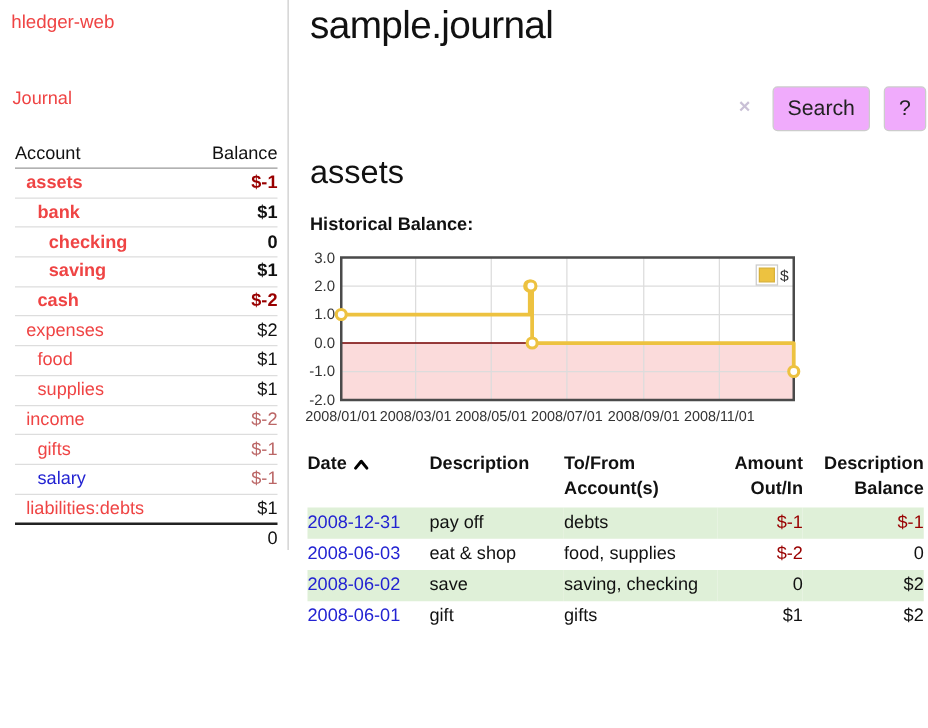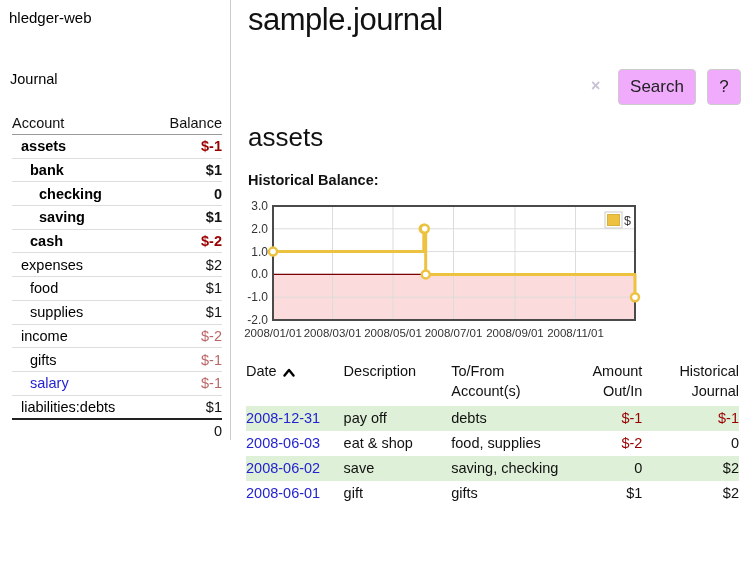--- a/index.html
+++ b/index.html
@@ -1,21 +1,21 @@
 <!DOCTYPE html>
 <html><head>
 <meta charset="utf-8">
 <style>
   html,body{margin:0;padding:0;}
   body{
     width:742px;height:582px;position:relative;background:#fff;
     font-family:"Liberation Sans", sans-serif;color:#111;overflow:hidden;
   }
   a{text-decoration:none;cursor:pointer;}
-  .purple{color:#000000;}
+  .purple{color:#ef4444;}
   .blue{color:#2323d2;}
   .b{font-weight:bold;}
 
   
   #sidebar{position:absolute;left:0;top:0;width:230px;height:440px;border-right:1px solid #ccc;}
   #brand{position:absolute;left:9px;top:9px;font-size:15px;}
   #journal-link{position:absolute;left:10px;top:71px;font-size:14.5px;}
   #accounts{position:absolute;left:12px;top:106px;width:210px;font-size:14.5px;}
   .acct-header{display:flex;justify-content:space-between;align-items:flex-end;
     height:25px;border-bottom:1px solid #999;padding-bottom:3px;}
@@ -43,21 +43,21 @@
   #search-btn{left:370px;width:78px;}
   #help-btn{left:459px;width:34px;}
   #account-heading{position:absolute;left:0;top:122px;margin:0;font-size:26px;font-weight:400;}
   #hb-label{position:absolute;left:0;top:172px;font-size:14.5px;font-weight:bold;}
   #chart{position:absolute;left:-3px;top:200px;width:394px;height:146px;}
   #chart svg{overflow:visible;}
 
   
   #register{position:absolute;left:-2px;top:360px;width:493px;border-collapse:collapse;
     font-size:14.5px;table-layout:fixed;}
-  #register th{font-weight:normal;text-align:left;vertical-align:top;padding:1px 0 5px;line-height:20px;margin-top:32px;}
+  #register th{font-weight:bold;text-align:left;vertical-align:top;padding:1px 0 5px;line-height:20px;margin-top:32px;}
   #register td{vertical-align:top;padding:3px 0;line-height:19px;}
   #register th.num,#register td.num{text-align:right;}
   #register tbody tr:nth-child(odd){background:#dff0d8;}
   .neg{color:#990000;}
   .sort-icon{margin-left:6px;position:relative;top:1px;}
 </style>
 </head>
 <body>
 
 <div id="sidebar">
@@ -187,21 +187,21 @@
         <col style="width:96px">
       </colgroup>
     <thead>
         <tr id="register-head-row">
           <th>Date<svg width="12" height="9" class="sort-icon">
               <polyline points="1.5,7.5 6,2 10.5,7.5" fill="none" stroke="#000" stroke-width="2.4" stroke-linecap="round" stroke-linejoin="round"></polyline>
             </svg></th>
           <th>Description</th>
           <th>To/From Account(s)</th>
           <th class="num">Amount Out/In</th>
-          <th class="num">Historical Journal</th>
+          <th class="num">Description Balance</th>
         </tr>
       </thead>
     <tbody id="register-body">
         <tr>
           <td><a class="blue">2008-12-31</a></td>
           <td>pay off</td>
           <td>debts</td>
           <td class="num neg">$-1</td>
           <td class="num neg">$-1</td>
         </tr>

